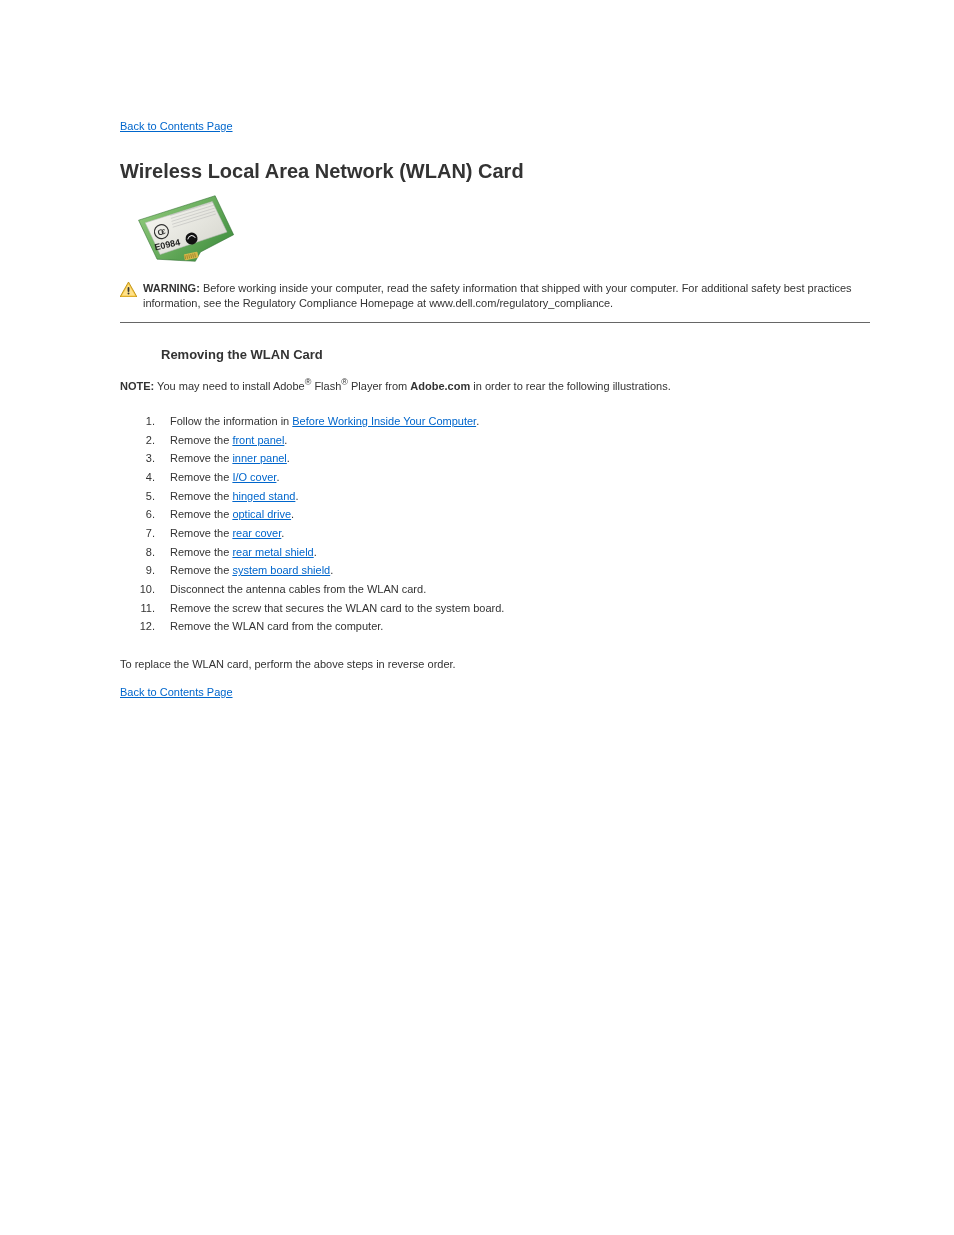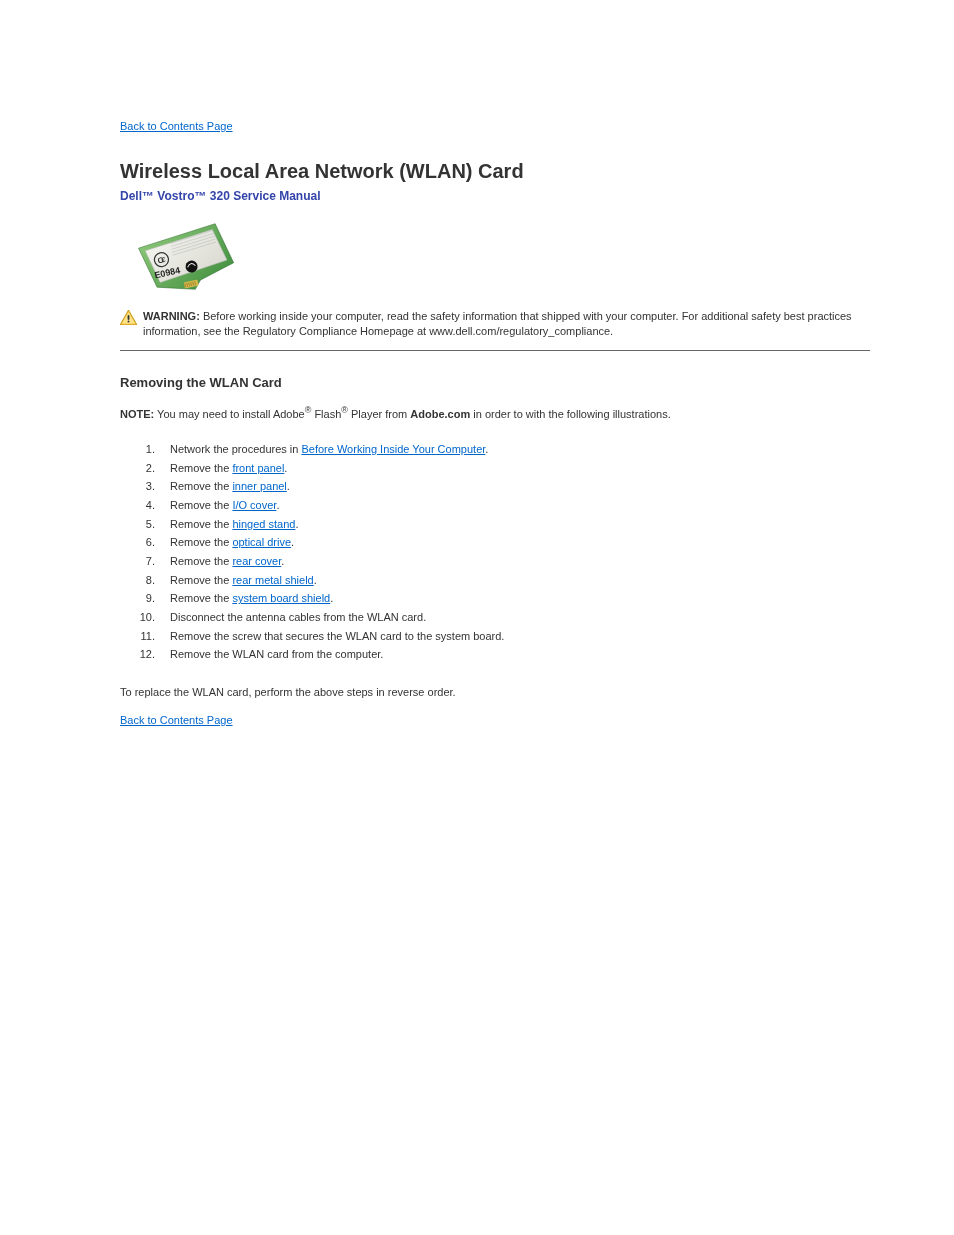--- a/index.html
+++ b/index.html
@@ -55,20 +55,21 @@
     .section-divider {
       border: none;
       border-top: 1px solid #666;
       margin: 10px 0 24px 0;
     }
     .section-heading {
       font-size: 13px;
       font-weight: bold;
       margin-bottom: 14px;
       color: #333;
+      margin-left: 41px;
     }
     .note-row {
       font-size: 11px;
       margin-bottom: 18px;
       line-height: 1.4;
     }
     .reg {
       font-size: 9px;
       vertical-align: super;
     }
@@ -103,21 +104,20 @@
   </style>
 </head>
 <body>
 
 <div class="container">
 
   <a class="back-link" href="#">Back to Contents Page</a>
 
   <div class="page-title">Wireless Local Area Network (WLAN) Card</div>
 
-  <div class="subtitle">Dell™ Vostro™ 320 Service Manual</div>
 
   <div class="product-image">
     <svg width="120" height="78" viewBox="0 0 120 78">
       <defs>
         <linearGradient id="greenGrad" x1="0%" y1="0%" x2="100%" y2="100%">
           <stop offset="0%" style="stop-color:#8fc97a"></stop>
           <stop offset="100%" style="stop-color:#3a8a3a"></stop>
         </linearGradient>
         <linearGradient id="labelGrad" x1="0%" y1="0%" x2="100%" y2="100%">
           <stop offset="0%" style="stop-color:#f5f5f0"></stop>
@@ -161,26 +161,26 @@
       <span>Before working inside your computer, read the safety information that shipped with your computer. For additional safety best practices information, see the Regulatory Compliance Homepage at www.dell.com/regulatory_compliance.</span>
     </div>
   </div>
 
   <hr class="section-divider">
 
   <div class="section-heading">Removing the WLAN Card</div>
 
   <div class="note-row">
     <b><span>NOTE:</span></b>
-    <span>You may need to install Adobe</span><span class="reg">®</span><span> Flash</span><span class="reg">®</span><span> Player from </span><b><span>Adobe.com</span></b><span> in order to with the following illustrations.</span>
+    <span>You may need to install Adobe</span><span class="reg">®</span><span> Flash</span><span class="reg">®</span><span> Player from </span><b><span>Adobe.com</span></b><span> in order to rear the following illustrations.</span>
   </div>
 
   <ol class="steps">
     <li>
-      <span>Network the procedures in </span><a href="#" class="inline-link">Before Working Inside Your Computer</a><span>.</span>
+      <span>Follow the information in </span><a href="#" class="inline-link">Before Working Inside Your Computer</a><span>.</span>
     </li>
     <li>
       <span>Remove the </span><a href="#" class="inline-link">front panel</a><span>.</span>
     </li>
     <li>
       <span>Remove the </span><a href="#" class="inline-link">inner panel</a><span>.</span>
     </li>
     <li>
       <span>Remove the </span><a href="#" class="inline-link">I/O cover</a><span>.</span>
     </li>

